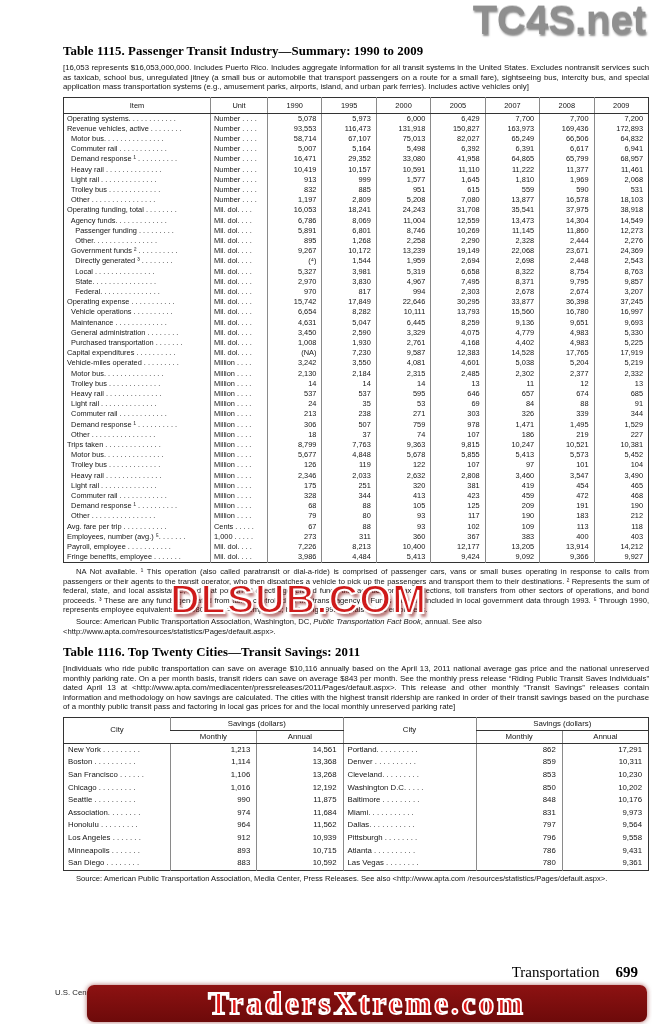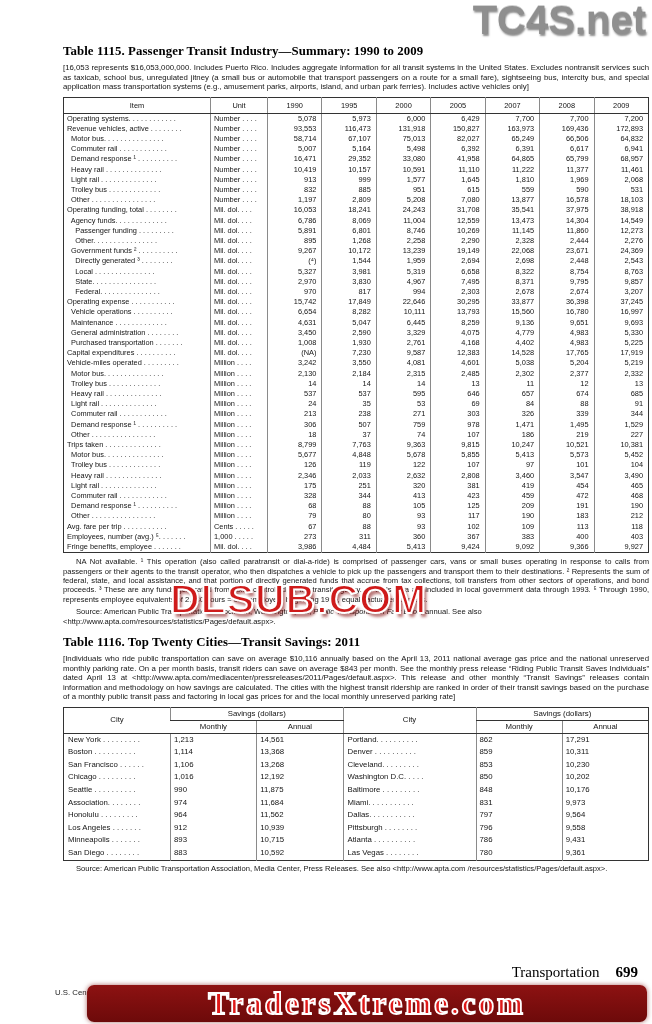--- a/index.html
+++ b/index.html
@@ -23,21 +23,21 @@
   .t1115 td.unit{padding-left:3px;}
 
   .footnotes{font-size:7.6px;line-height:9.4px;text-indent:13px;text-align:justify;margin:4px 0 0 0;}
   .source{font-size:7.6px;line-height:9.4px;text-indent:13px;margin:3px 0 0 0;}
 
   .t1116{border:1.4px solid #333;font-size:7.8px;margin-top:4px;}
   .t1116 th,.t1116 td{border-left:1px solid #8a8a8a;white-space:pre;overflow:hidden;padding:0 3px;font-weight:400;}
   .t1116 th:first-child,.t1116 td:first-child{border-left:none;}
   .t1116 thead th{text-align:center;height:12px;line-height:12px;border-bottom:1px solid #333;}
   .t1116 tbody td{height:12.6px;line-height:12.6px;}
-  .t1116 td.num{padding-right:6px;}
+  .t1116 td.num{text-align:right;padding-right:6px;}
   .t1116 td.city{padding-left:4px;}
   .w-city1{width:100px;} .w-m1{width:78px;} .w-a1{width:72px;}
   .w-city2{width:126px;} .w-m2{width:108px;}
 
   .footer-right{position:absolute;right:14px;top:964px;font-family:"Liberation Serif",serif;font-size:15px;color:#000;}
   .footer-right .pg{font-weight:700;margin-left:16px;}
   .footer-census{position:absolute;left:55px;top:988px;font-size:7.8px;color:#222;}
 
   
   .wm-top{position:absolute;top:-2px;right:6px;font-size:40px;font-weight:700;color:#8f8f8f;
@@ -585,20 +585,31 @@
             <td class="unit">1,000 . . . . .</td>
             <td class="num">273</td>
             <td class="num">311</td>
             <td class="num">360</td>
             <td class="num">367</td>
             <td class="num">383</td>
             <td class="num">400</td>
             <td class="num">403</td>
           </tr>
 
+          <tr>
+            <td class="item">Payroll, employee . . . . . . . . . . .</td>
+            <td class="unit">Mil. dol. . . .</td>
+            <td class="num">7,226</td>
+            <td class="num">8,213</td>
+            <td class="num">10,400</td>
+            <td class="num">12,177</td>
+            <td class="num">13,205</td>
+            <td class="num">13,914</td>
+            <td class="num">14,212</td>
+          </tr>
 
           <tr>
             <td class="item">Fringe benefits, employee . . . . . . .</td>
             <td class="unit">Mil. dol. . . .</td>
             <td class="num">3,986</td>
             <td class="num">4,484</td>
             <td class="num">5,413</td>
             <td class="num">9,424</td>
             <td class="num">9,092</td>
             <td class="num">9,366</td>

